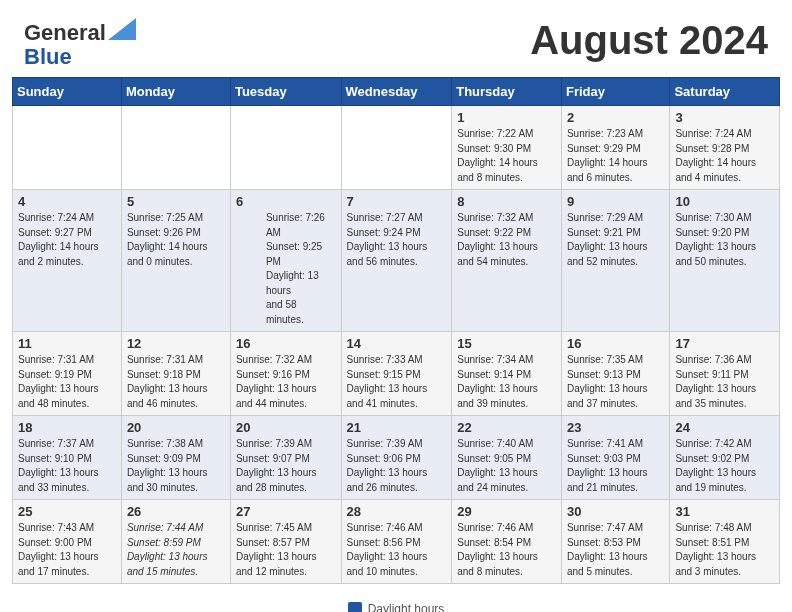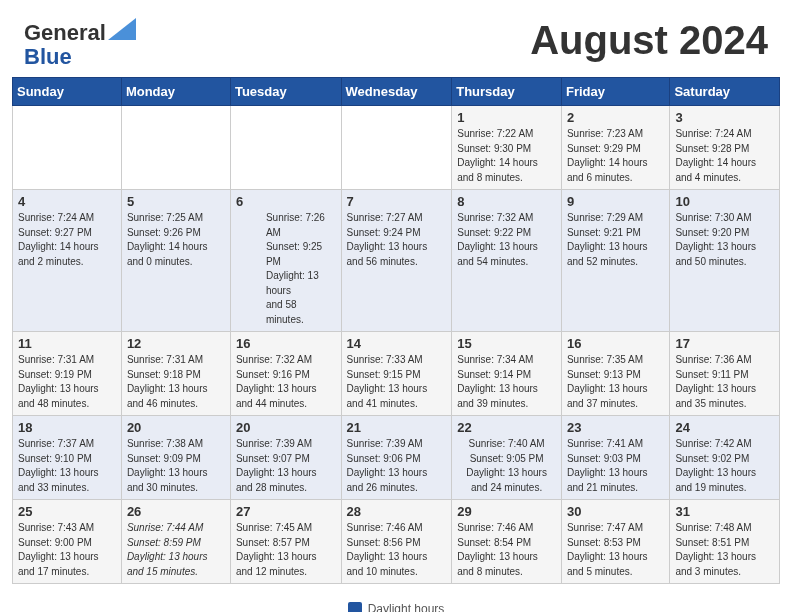--- a/index.html
+++ b/index.html
@@ -290,21 +290,21 @@
           </td>
           <td>
             <span class="day-num">21</span>
             <div class="day-info" style="white-space: pre-line;">Sunrise: 7:39 AM
 Sunset: 9:06 PM
 Daylight: 13 hours
 and 26 minutes.</div>
           </td>
           <td>
             <span class="day-num">22</span>
-            <div class="day-info" style="white-space: pre-line; text-align: center;">Sunrise: 7:40 AM
+            <div class="day-info" style="white-space: pre-line;">Sunrise: 7:40 AM
 Sunset: 9:05 PM
 Daylight: 13 hours
 and 24 minutes.</div>
           </td>
           <td>
             <span class="day-num">23</span>
             <div class="day-info" style="white-space: pre-line;">Sunrise: 7:41 AM
 Sunset: 9:03 PM
 Daylight: 13 hours
 and 21 minutes.</div>

